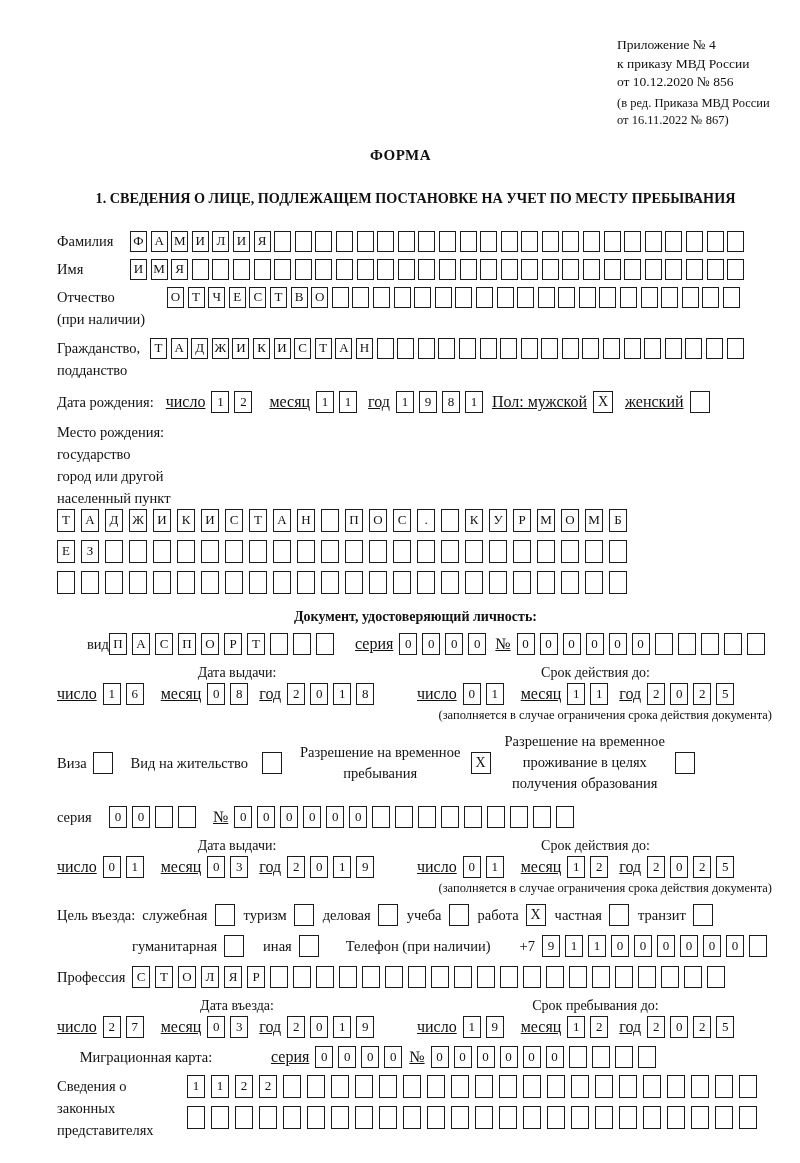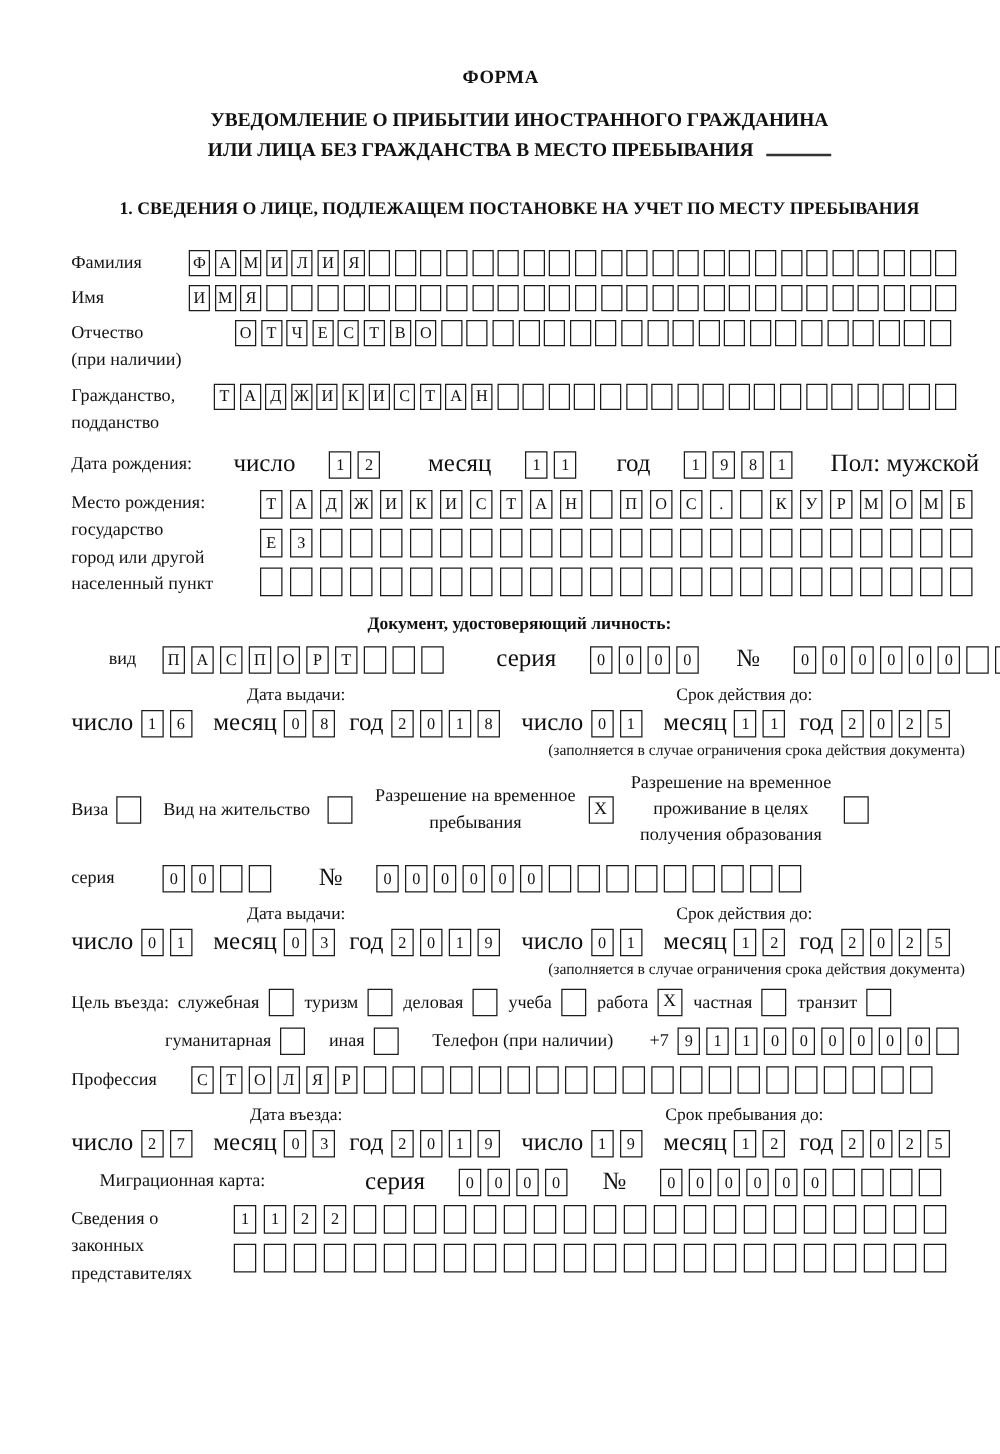--- a/index.html
+++ b/index.html
@@ -19,21 +19,21 @@
   
   .appendix { margin-left: 560px; line-height: 1.38; font-size: 13.5px; }
   .appendix .amend { font-size: 12.5px; margin-top: 3px; line-height: 1.38; }
   .forma { text-align: center; font-weight: bold; font-size: 15px; margin: 18px 30px 0 0; letter-spacing: .5px; }
 
   .title { text-align: center; font-weight: bold; font-size: 15.5px; line-height: 1.55; margin-top: 14px; }
   .title .blank { display: inline-block; width: 52px; border-bottom: 2px solid #333; height: 12px; margin-left: 10px; }
 
   .sect-head { text-align: center; font-weight: bold; font-size: 14.2px; margin: 26px 0 24px 0; }
 
-  .row { display: flex; align-items: center; margin-bottom: 7px; gap: 21px; }
+  .row { display: flex; align-items: center; margin-bottom: 7px; }
   .row-top { align-items: flex-start; }
   .lbl { font-size: 14.5px; flex: none; }
   .sublbl-block { flex: none; line-height: 1.5; font-size: 14.5px; }
 
   .boxes { display: flex; flex: none; }
   .cbox {
     display: inline-block; flex: none;
     width: 17px; height: 21px;
     border: 1.6px solid #1c1c1c;
     margin-right: 3.6px;
@@ -54,21 +54,21 @@
   }
 
   .doc-head { text-align: center; font-weight: bold; font-size: 14px; margin: 4px 0 8px 0; }
 
   .dates { display: flex; margin: 10px 0 2px 0; font-size: 14px; }
   .dates .dleft { width: 360px; text-align: center; }
   .dates .dright { flex: 1; text-align: center; }
   .dateline { display: flex; margin-bottom: 3px; }
   .dgrp { display: flex; align-items: center; flex: none; }
   .dgrp-left { width: 360px; }
-  .slbl { flex: none; margin: 0 6px 0 12px; font-size: 20px; }
+  .slbl { flex: none; margin: 0 6px 0 12px; font-size: 16px; text-decoration: underline; }
   .slbl.first { margin-left: 0; }
   .note { font-size: 12.5px; }
   .note.right { text-align: right; margin: 0 2px 8px 0; }
 
   .intro { font-size: 14.5px; line-height: 1.6; margin-bottom: 6px; }
 
   .visa-row { display: flex; align-items: center; margin: 4px 0 12px 0; }
   .visa-row .lbl { line-height: 22px; }
   .opt-multi { text-align: center; line-height: 1.45; font-size: 14.5px; flex: none; }
   .gap6 { margin-left: 6px; } .gap10 { margin-left: 10px; } .gap14 { margin-left: 14px; }
@@ -88,27 +88,32 @@
   .lblw-patr { width: 110px; }
   .lblw-citiz { width: 93px; }
   .lblw-prof { width: 75px; }
   .mig-label { width: 178px; text-align: center; }
 </style>
 </head>
 <body>
 
 <div class="page">
 
+  <div class="appendix">
+    <div>Приложение № 4</div>
+    <div>к приказу МВД России</div>
+    <div>от 10.12.2020 № 856</div>
+    <div class="amend">
+      <div>(в ред. Приказа МВД России</div>
+      <div>от 16.11.2022 № 867)</div>
+    </div>
+  </div>
 
   <div class="forma">ФОРМА</div>
 
-  <div class="title">
-    <div>УВЕДОМЛЕНИЕ О ПРИБЫТИИ ИНОСТРАННОГО ГРАЖДАНИНА</div>
-    <div><span>ИЛИ ЛИЦА БЕЗ ГРАЖДАНСТВА В МЕСТО ПРЕБЫВАНИЯ</span><span class="blank"></span></div>
-  </div>
 
   <div class="sect-head">1. СВЕДЕНИЯ О ЛИЦЕ, ПОДЛЕЖАЩЕМ ПОСТАНОВКЕ НА УЧЕТ ПО МЕСТУ ПРЕБЫВАНИЯ</div>
 
   <div class="row">
     <span class="lbl lblw-surname">Фамилия</span>
     <span class="boxes">
         <span class="cbox">Ф</span>
         <span class="cbox">А</span>
         <span class="cbox">М</span>
         <span class="cbox">И</span>
@@ -270,21 +275,21 @@
         <span class="cbox">9</span>
         <span class="cbox">8</span>
         <span class="cbox">1</span>
       </span>
     <span class="slbl" style="margin-left:4px;">Пол: мужской</span>
     <span class="chk">X</span>
     <span class="slbl">женский</span>
     <span class="chk"></span>
   </div>
 
-  <div class="row row-top" style="margin-top:9px;">
+  <div class="row row-top" style="margin-top:9px;flex-direction:column;">
     <span class="bp-labels">
       <span>Место рождения:</span><br>
       <span>государство</span><br>
       <span>город или другой</span><br>
       <span>населенный пункт</span>
     </span>
     <span class="vstack">
       <span class="boxes wide">
           <span class="cbox">Т</span>
           <span class="cbox">А</span>

